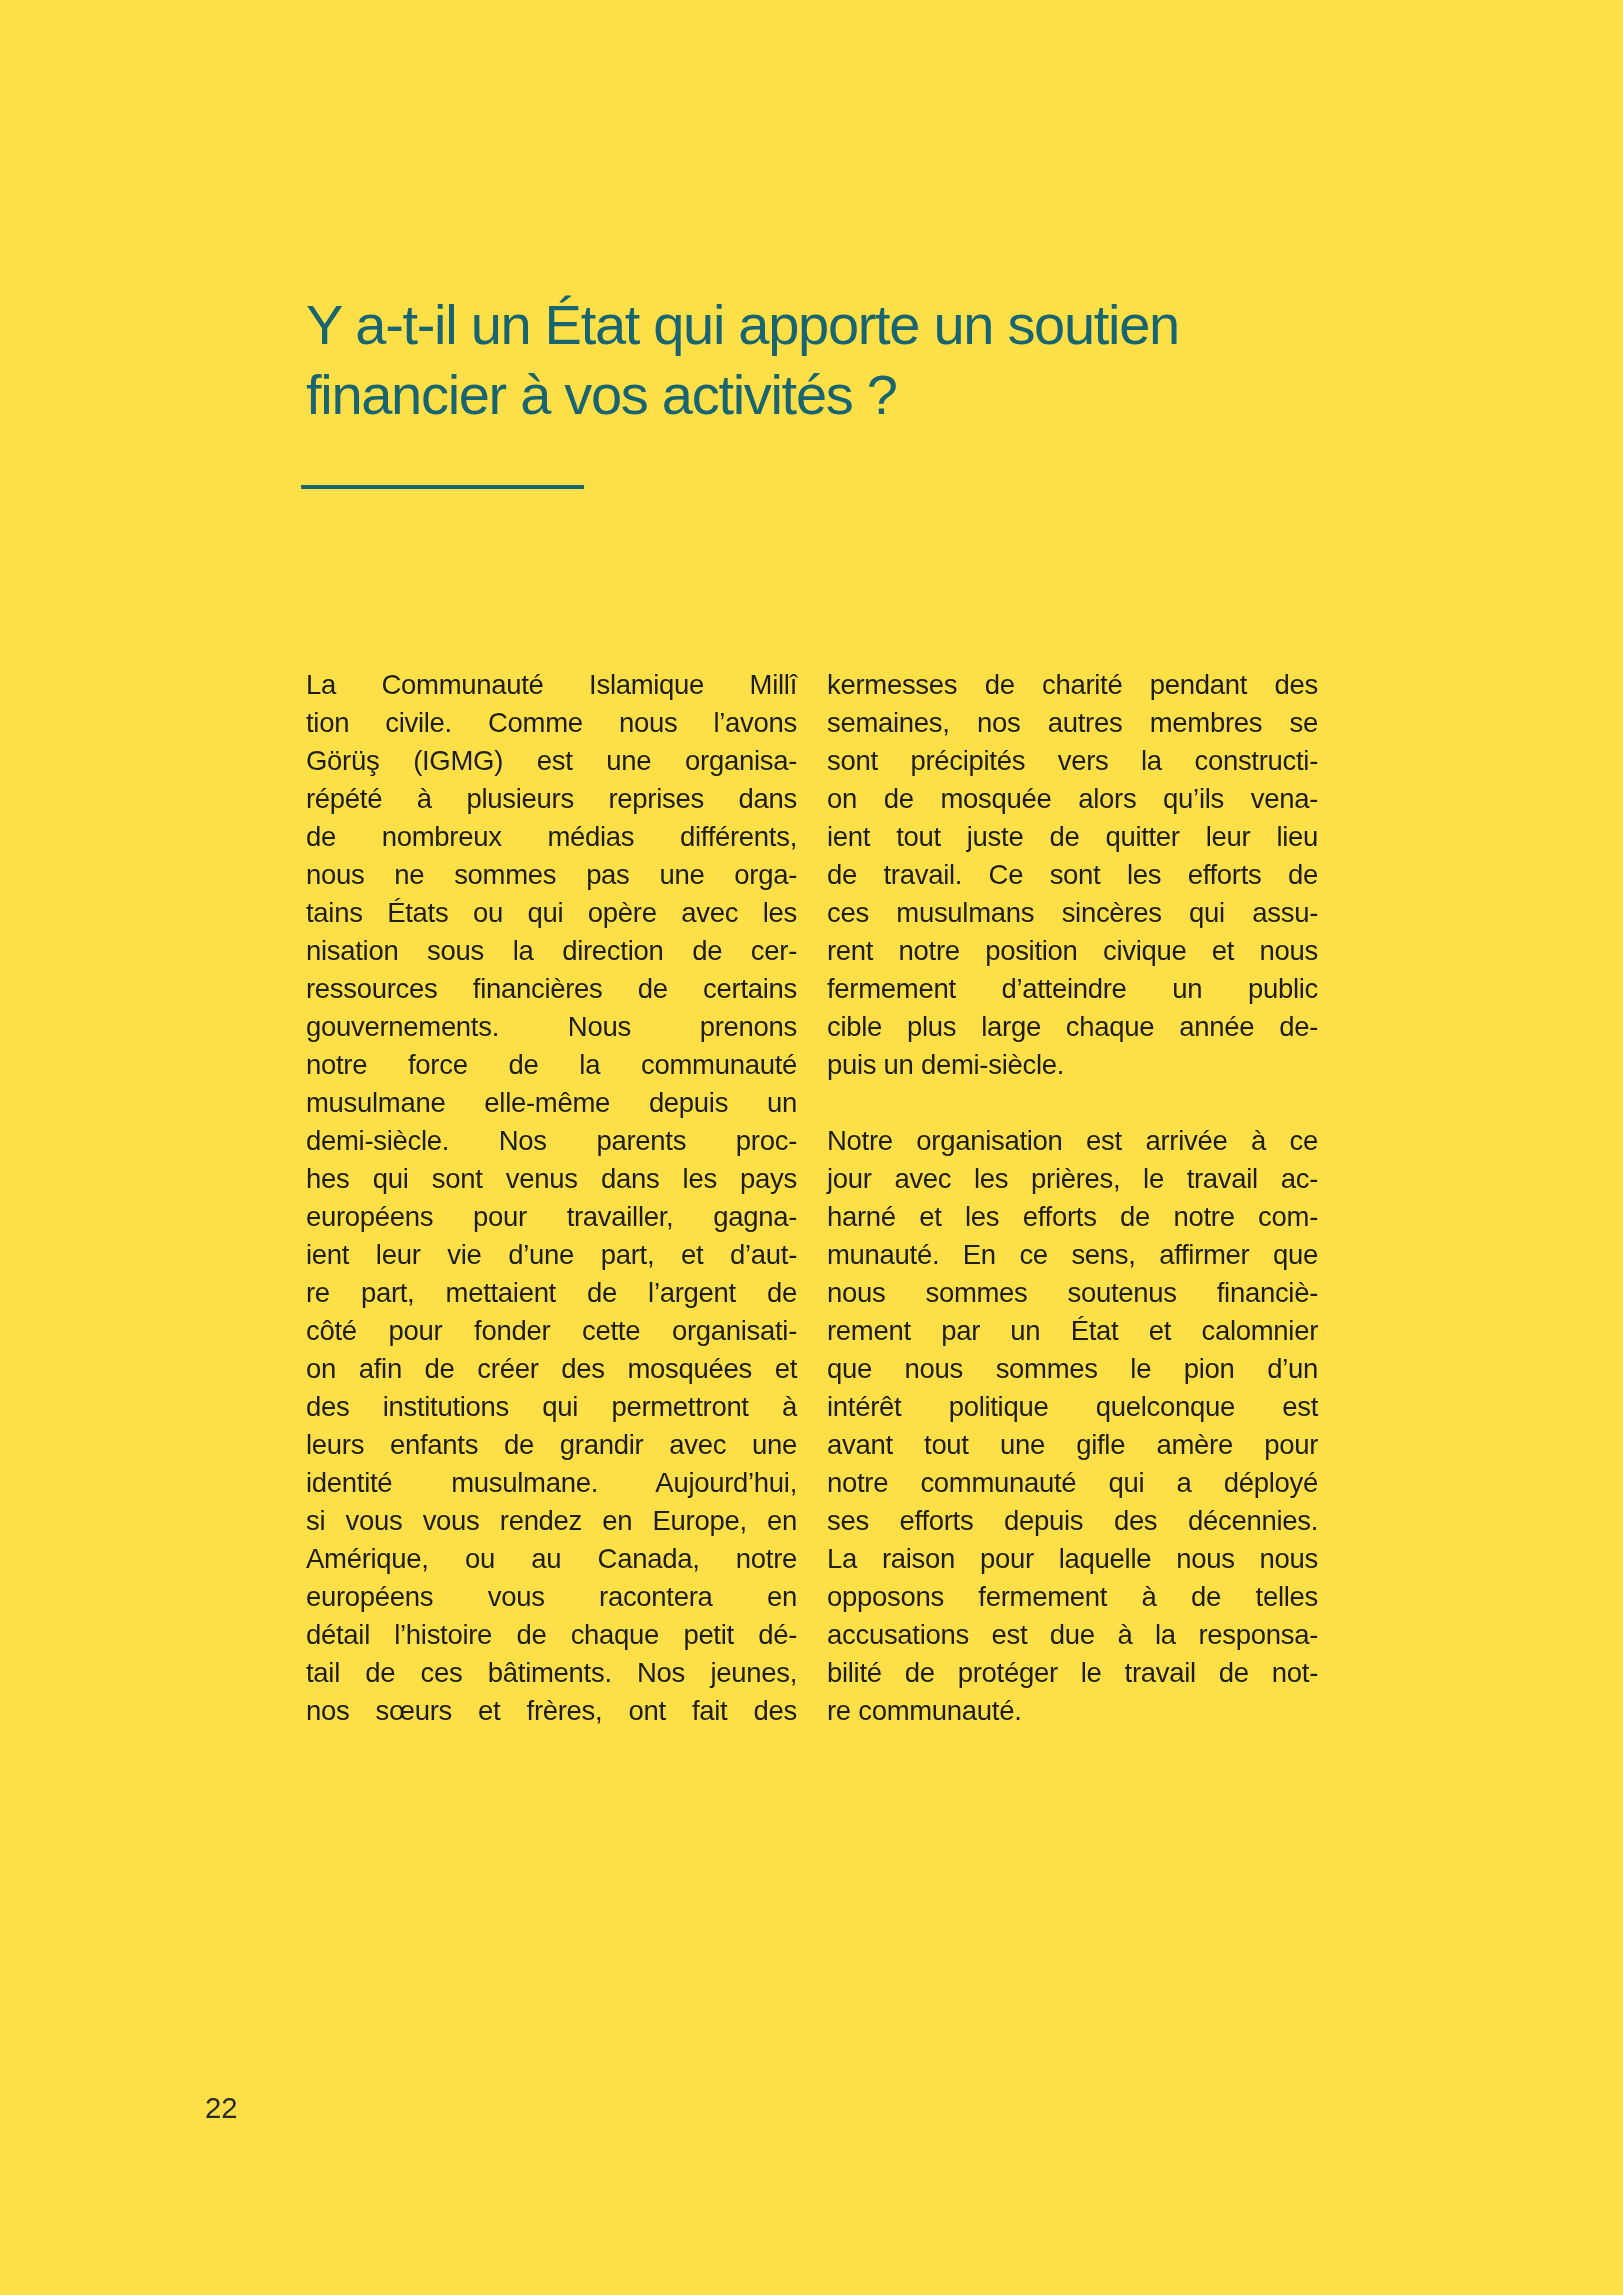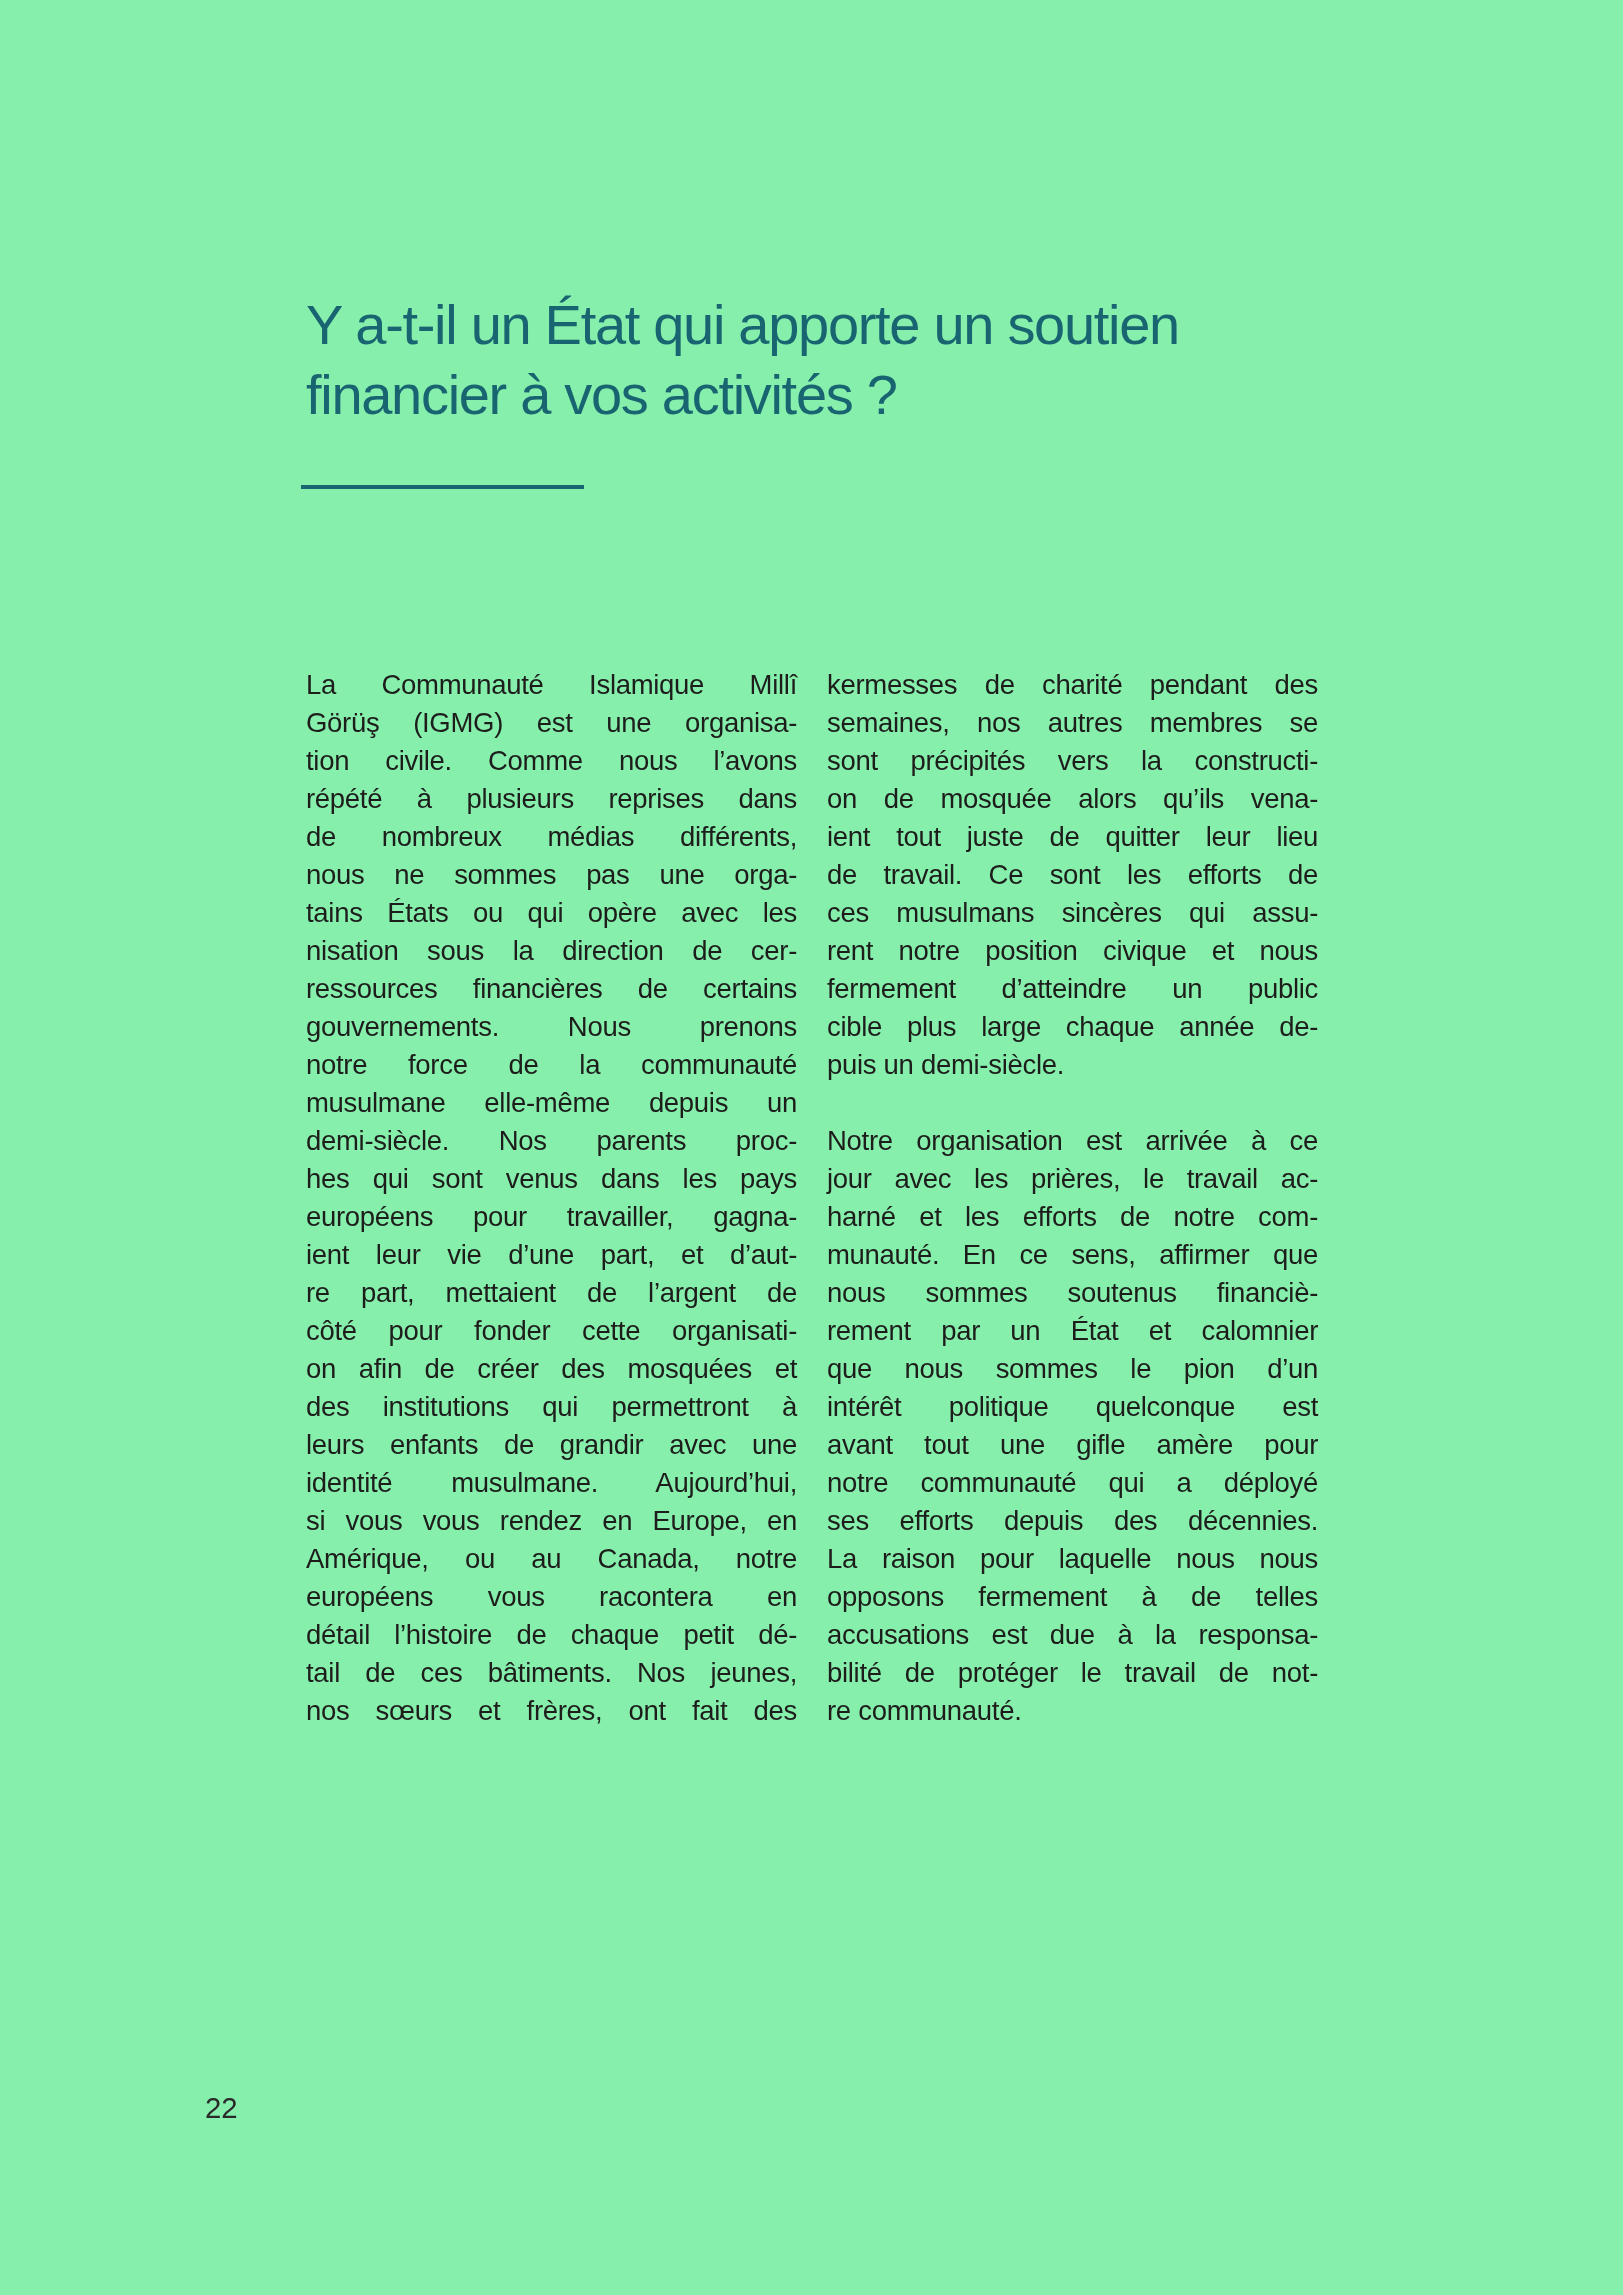--- a/index.html
+++ b/index.html
@@ -4,21 +4,21 @@
 <style>
   html, body {
     margin: 0;
     padding: 0;
     background: #ffffff;
   }
   .page {
     position: relative;
     width: 1623px;
     height: 2295px;
-    background: #86efac;
+    background: #fde047;
     overflow: hidden;
     font-family: "Liberation Sans", "DejaVu Sans", sans-serif;
   }
   .heading {
     position: absolute;
     left: 306px;
     top: 290px;
     margin: 0;
     font-size: 56px;
     font-weight: 400;
@@ -79,22 +79,22 @@
     <span class="hline">Y a-t-il un État qui apporte un soutien</span>
     <span class="hline">financier à vos activités ?</span>
   </h1>
 
   <div class="rule"></div>
 
   <div class="body">
     <div class="column">
         <div class="paragraph">
           <div class="line">La Communauté Islamique Millî</div>
+          <div class="line">tion civile. Comme nous l’avons</div>
           <div class="line">Görüş (IGMG) est une organisa-</div>
-          <div class="line">tion civile. Comme nous l’avons</div>
           <div class="line">répété à plusieurs reprises dans</div>
           <div class="line">de nombreux médias différents,</div>
           <div class="line">nous ne sommes pas une orga-</div>
           <div class="line">tains États ou qui opère avec les</div>
           <div class="line">nisation sous la direction de cer-</div>
           <div class="line">ressources financières de certains</div>
           <div class="line">gouvernements. Nous prenons</div>
           <div class="line">notre force de la communauté</div>
           <div class="line">musulmane elle-même depuis un</div>
           <div class="line">demi-siècle. Nos parents proc-</div>

